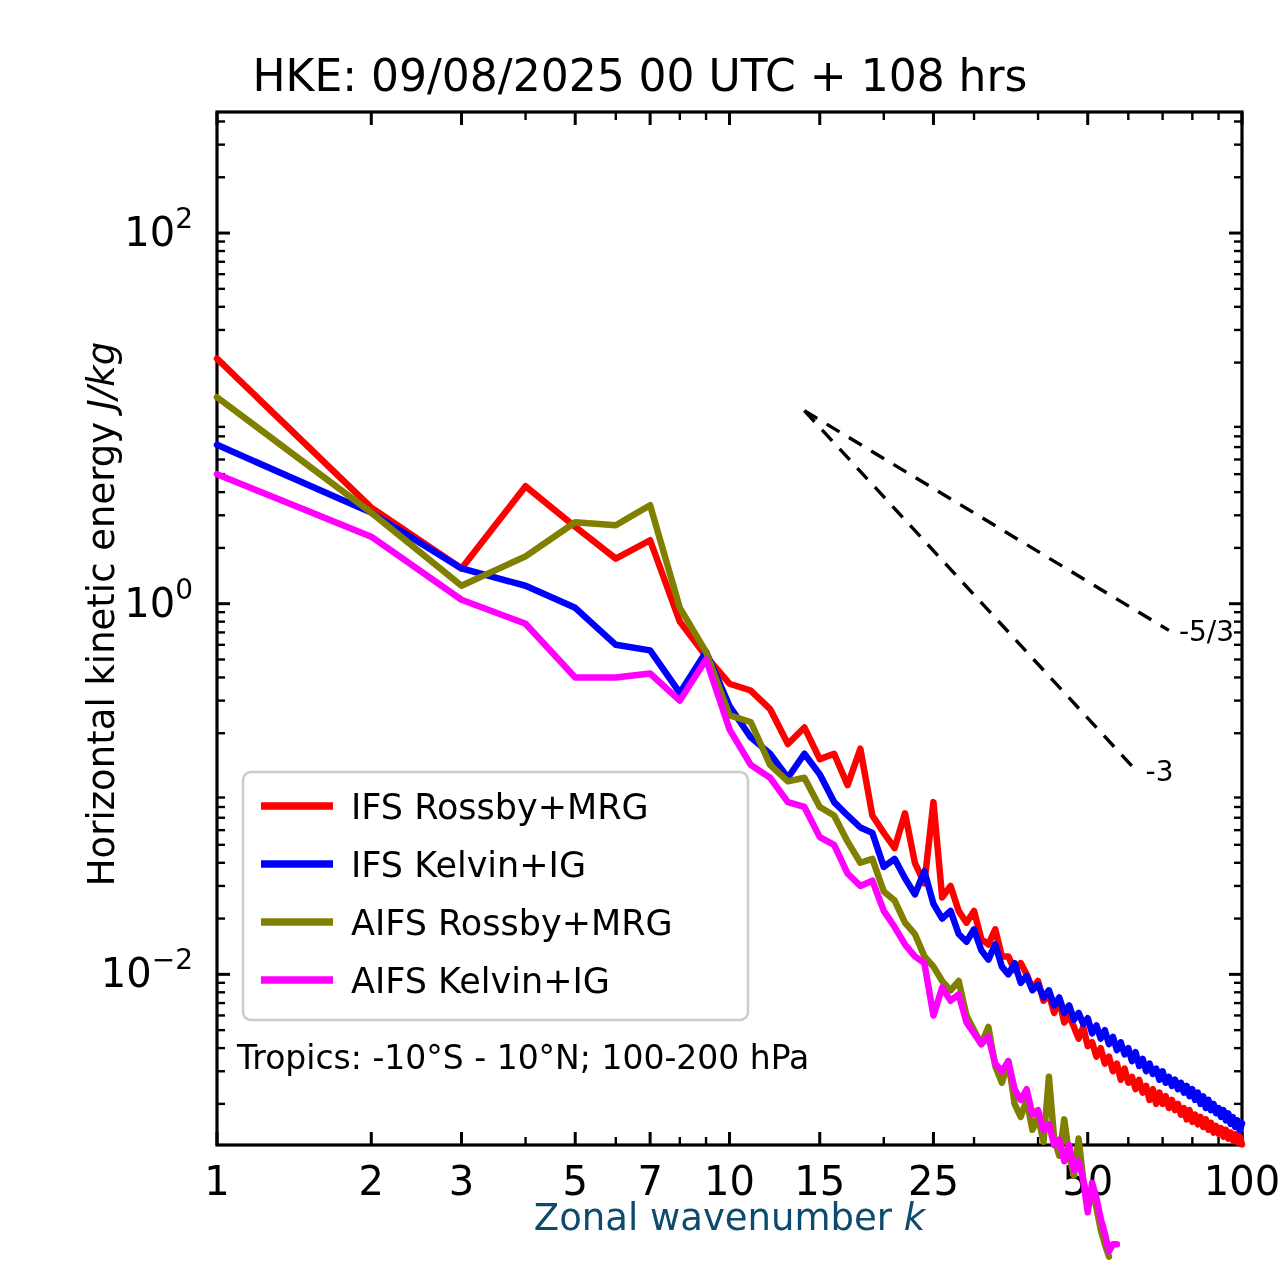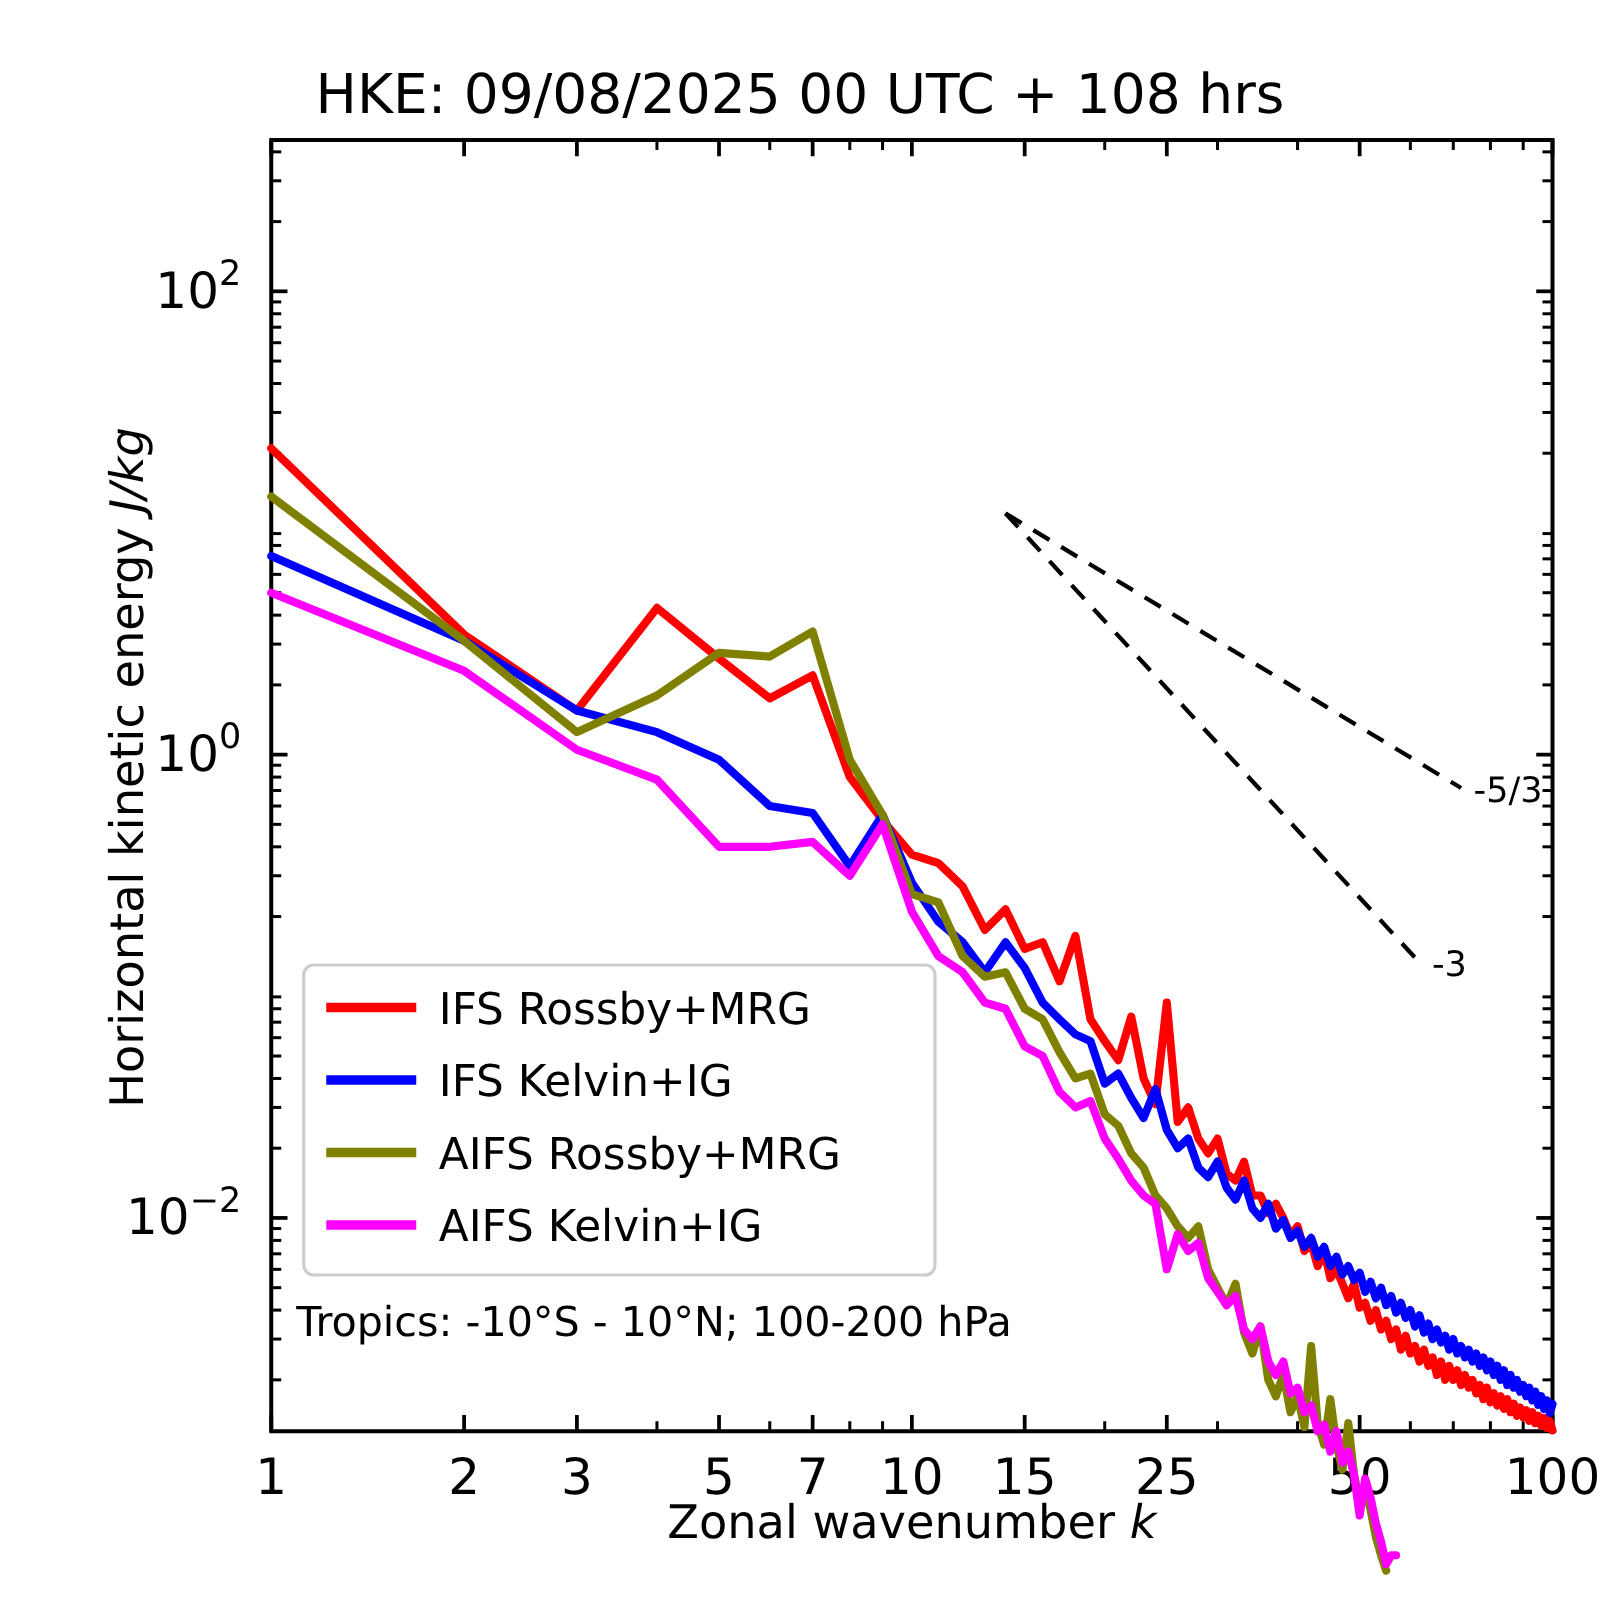--- a/index.html
+++ b/index.html
@@ -44,21 +44,21 @@
     white-space: nowrap;
   }
   #ylabel .unit { font-style: italic; }
   #xlabel {
     position: absolute;
     left: 217px;
     top: 1184px;
     width: 1025px;
     text-align: center;
     font-size: 37px;
-    color: #000000;
+    color: #0c4a6e;
   }
   #xlabel .sym { font-style: italic; }
   svg#plot {
     position: absolute;
     left: 0;
     top: 0;
   }
   .tick-label {
     font-family: "DejaVu Sans", sans-serif;
     fill: #000000;

